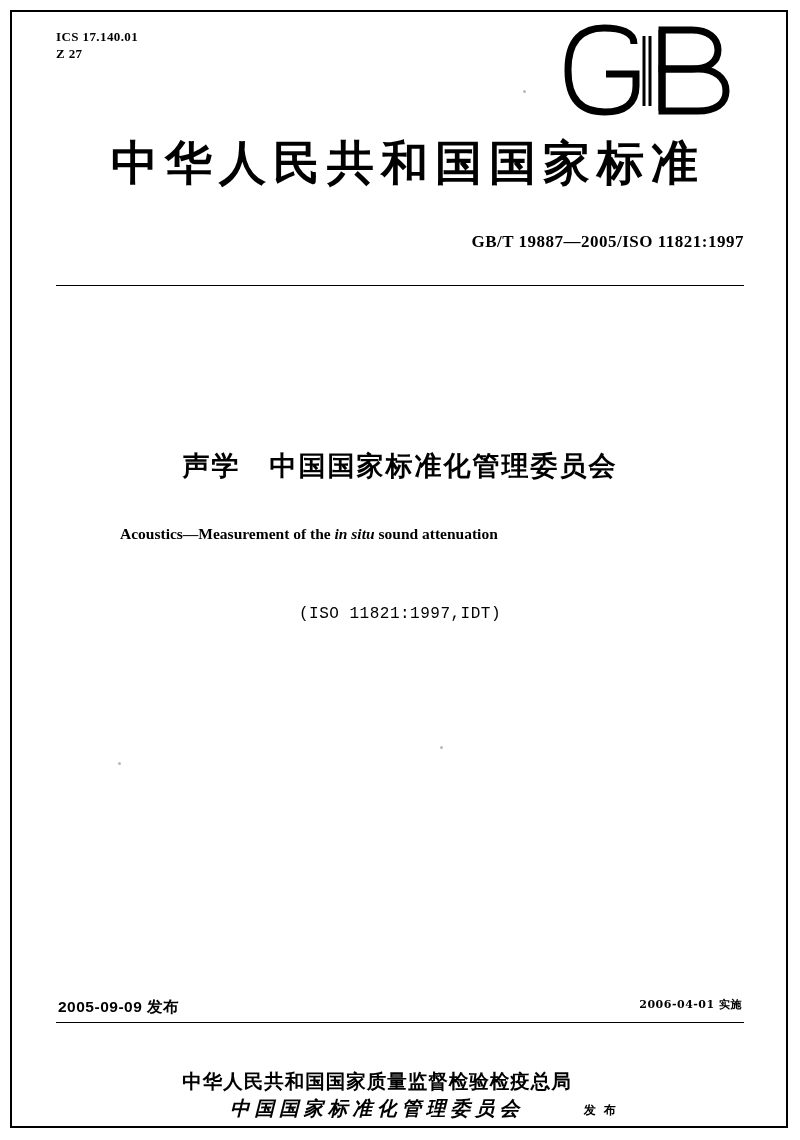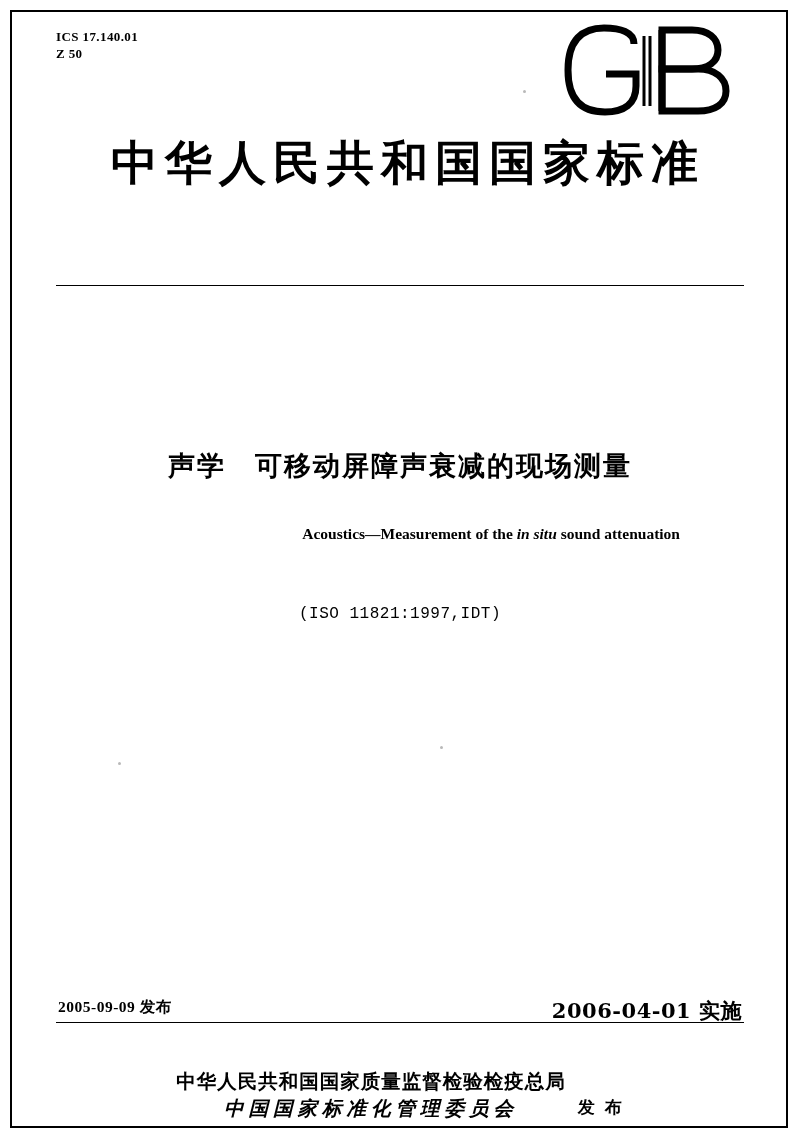--- a/index.html
+++ b/index.html
@@ -94,21 +94,21 @@
     letter-spacing: 2px;
     white-space: nowrap;
   }
 
   
   .en-title {
     position: absolute;
     left: 120px;
     right: 120px;
     top: 520px;
-    text-align: right;
+    text-align: left;
     font-family: "Liberation Serif", serif;
     font-weight: bold;
     font-size: 15.5px;
     line-height: 28px;
   }
   .en-title .it {
     font-style: italic;
   }
 
   
@@ -138,32 +138,32 @@
     left: 56px;
     right: 56px;
     top: 1022px;
     height: 0;
     border-top: 1px solid #000000;
   }
   .date-left {
     position: absolute;
     left: 58px;
     top: 997px;
-    font-family: Liberation Serif, serif;
+    font-family: Liberation Sans, sans-serif;
     font-weight: bold;
     font-size: 15.5px;
     letter-spacing: 0.5px;
   }
   .date-right {
     position: absolute;
     right: 58px;
     top: 997px;
     font-family: "DejaVu Serif", serif;
     font-weight: bold;
-    font-size: 21px;
+    font-size: 11px;
     letter-spacing: 0.5px;
   }
 
   
   .issuer {
     position: absolute;
     left: 0;
     right: 0;
     top: 1068px;
     text-align: center;
@@ -182,37 +182,37 @@
     align-items: flex-end;
     justify-content: center;
   }
   .issuer-col {
     display: inline-block;
     text-align: center;
   }
   .issuer-publish {
     font-family: "DejaVu Serif", serif;
     font-weight: bold;
-    font-size: 17px;
+    font-size: 12px;
     letter-spacing: 2px;
     padding-left: 12px;
     padding-bottom: 3px;
   }
   .l2 { letter-spacing: 5px; font-style: italic; }
 </style>
 </head>
 <body>
 
 <div class="page">
 
   <div class="border-frame"></div>
 
   <div class="ics-block">
     <div>ICS 17.140.01</div>
-    <div>Z 50</div>
+    <div>Z 27</div>
   </div>
 
   <div class="gb-logo">
     <svg viewBox="0 0 190 96" width="190" height="96" aria-hidden="true">
       <g fill="none" stroke="#000000" stroke-width="7">
 
         <path d="M76 22 C76 10, 62 6, 46 6 C24 6, 10 18, 10 48 C10 78, 24 90, 47 90 C66 90, 78 82, 78 64 L78 52 L48 52"></path>
 
         <path d="M104 8 L134 8 C150 8, 160 16, 160 28 C160 40, 150 47, 134 47 L104 47 Z"></path>
         <path d="M104 47 L140 47 C157 47, 168 56, 168 69 C168 82, 157 89, 140 89 L104 89 Z"></path>
@@ -220,24 +220,25 @@
       </g>
       <g fill="none" stroke="#000000" stroke-width="3">
         <path d="M86 14 L86 84"></path>
         <path d="M92 14 L92 84"></path>
       </g>
     </svg>
   </div>
 
   <div class="national-title">中华人民共和国国家标准</div>
 
+  <div class="std-number">GB/T 19887—2005/ISO 11821:1997</div>
 
   <div class="rule-top"></div>
 
-  <div class="cn-title">声学　可移动屏障声衰减的现场测量</div>
+  <div class="cn-title">声学　中国国家标准化管理委员会</div>
 
   <div class="en-title">
     <div><span>Acoustics—Measurement of the </span><span class="it">in situ</span><span> sound attenuation</span></div>
   </div>
 
   <div class="iso-line">(ISO 11821:1997,IDT)</div>
 
   <div class="speck" style="left:440px; top:746px;"></div>
   <div class="speck" style="left:118px; top:762px;"></div>
   <div class="speck" style="left:523px; top:90px;"></div>

